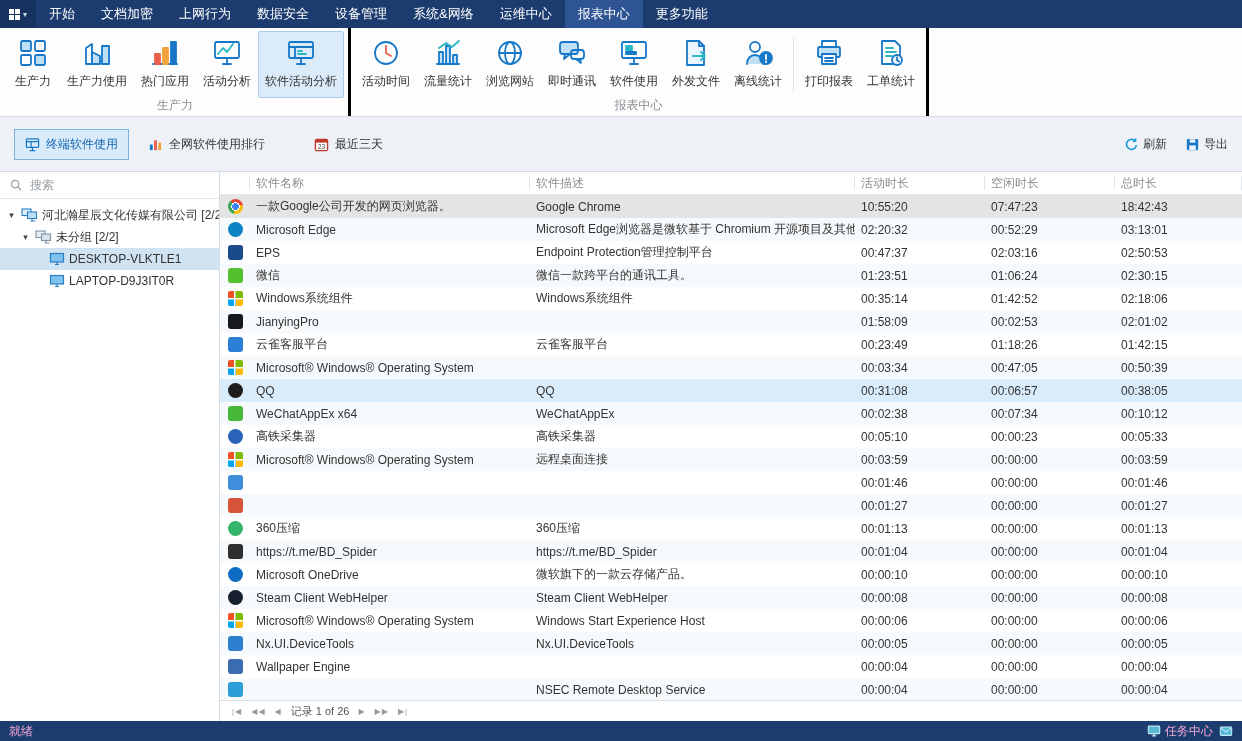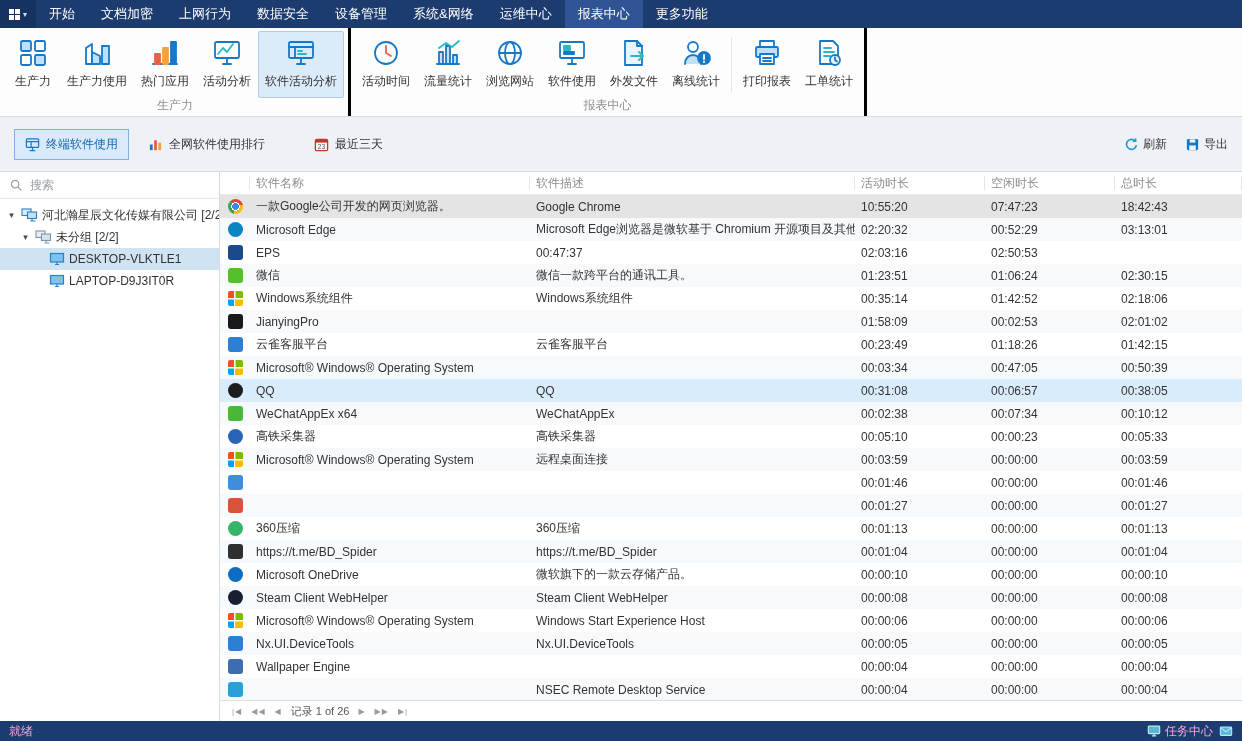--- a/index.html
+++ b/index.html
@@ -189,20 +189,31 @@
           </div>
           <div class="rtool">
             <span class="ricon">
               <svg viewBox="0 0 30 30" width="30" height="30" fill="none" stroke="#1878c8" stroke-width="1.8" stroke-linecap="round" stroke-linejoin="round">
                 <circle cx="15" cy="15" r="11"></circle>
                 <ellipse cx="15" cy="15" rx="5" ry="11"></ellipse>
                 <path d="M4 15h22"></path>
               </svg>
             </span>
             <span class="rlabel">浏览网站</span>
+          </div>
+          <div class="rtool">
+            <span class="ricon">
+              <svg viewBox="0 0 30 30" width="30" height="30" fill="none" stroke="#1878c8" stroke-width="1.8" stroke-linecap="round" stroke-linejoin="round">
+                <rect x="3" y="4" width="18" height="12" rx="3" fill="#bfe0f7"></rect>
+                <path d="M8 16l-1 5 6-5"></path>
+                <rect x="14" y="12" width="13" height="9" rx="3"></rect>
+                <path d="M23 21l1 4-5-4"></path>
+              </svg>
+            </span>
+            <span class="rlabel">即时通讯</span>
           </div>
           <div class="rtool">
             <span class="ricon">
               <svg viewBox="0 0 30 30" width="30" height="30" fill="none" stroke="#1878c8" stroke-width="1.8" stroke-linecap="round" stroke-linejoin="round">
                 <rect x="3" y="4" width="24" height="16" rx="1.5"></rect>
                 <rect x="7" y="8" width="6" height="4" fill="#29b6c5" stroke="#29b6c5"></rect>
                 <rect x="7" y="14" width="10" height="2" fill="#bfe0f7"></rect>
                 <path d="M11 26h8M15 20v6"></path>
               </svg>
             </span>
@@ -397,20 +408,21 @@
             <div class="cell c-desc">Microsoft Edge浏览器是微软基于 Chromium 开源项目及其他开源...</div>
             <div class="cell c-time">02:20:32</div>
             <div class="cell c-time">00:52:29</div>
             <div class="cell c-time">03:13:01</div>
           </div>
           <div class="trow">
             <div class="cell c-icon">
               <span class="app-icon" style="background: rgb(27, 74, 138);"></span>
             </div>
             <div class="cell c-name">EPS</div>
+            <div class="cell c-desc">Endpoint Protection管理控制平台</div>
             <div class="cell c-time">00:47:37</div>
             <div class="cell c-time">02:03:16</div>
             <div class="cell c-time">02:50:53</div>
           </div>
           <div class="trow">
             <div class="cell c-icon">
               <span class="app-icon" style="background: rgb(83, 193, 47);"></span>
             </div>
             <div class="cell c-name">微信</div>
             <div class="cell c-desc">微信一款跨平台的通讯工具。</div>

